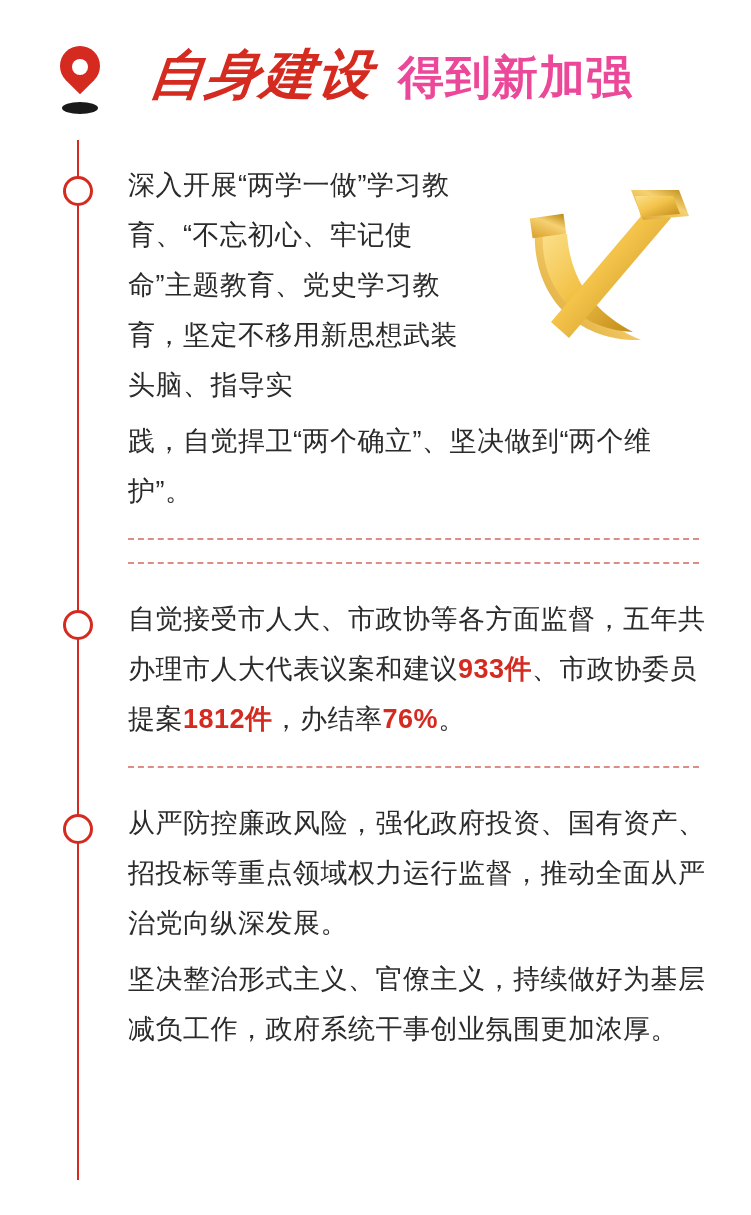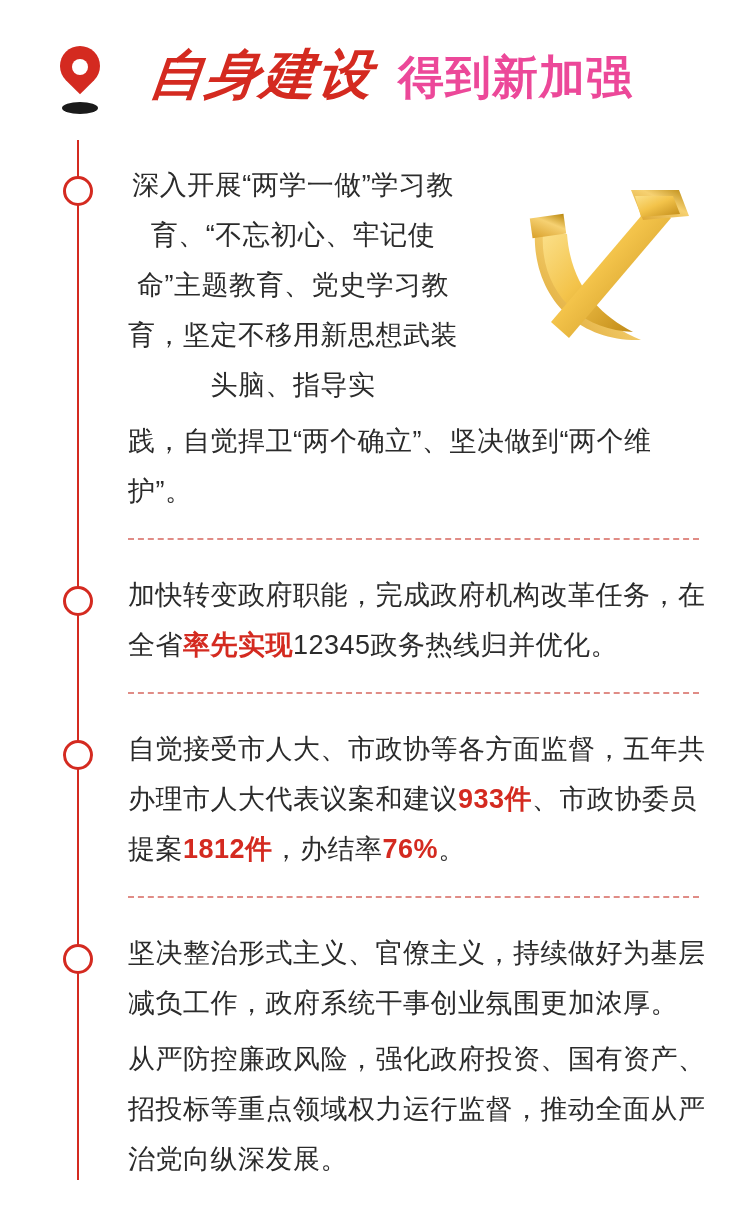--- a/index.html
+++ b/index.html
@@ -140,21 +140,21 @@
     right: 48px;
     top: 22px;
     width: 200px;
     height: 200px;
   }
   .emblem svg { display: block; }
 
   
   #block1 { padding-top: 10px; min-height: 320px; }
   #block1 .node { top: 26px; }
-  #block1 .narrow { width: 330px; text-align: center; }
+  #block1 .narrow { width: 330px; }
   #block2 { padding-top: 8px; }
   #block2 .node { top: 24px; }
   #block3 { padding-top: 8px; }
   #block3 .node { top: 24px; }
   #block4 { padding-top: 8px; }
   #block4 .node { top: 24px; }
 </style>
 </head>
 <body>
 
@@ -205,36 +205,31 @@
         <path d="M132 24 L170 24 L177 42 L138 45 Z" fill="url(#gold)"></path>
       </svg>
     </div>
 
   <p class="para narrow"><span>深入开展“两学一做”学习教育、“不忘初心、牢记使命”主题教育、党史学习教育，坚定不移用新思想武装头脑、指导实</span></p>
       <p class="para"><span>践，自觉捍卫“两个确立”、坚决做到“两个维护”。</span></p>
     </div>
 
   <div class="divider"></div>
 
-  <div class="block" id="block2">
-    <div class="node"></div>
-
-  <p class="para"><span>加快转变政府职能，完成政府机构改革任务，在全省</span><span class="hl">率先实现</span><span>12345政务热线归并优化。</span></p>
-    </div>
 
   <div class="divider"></div>
 
   <div class="block" id="block3">
     <div class="node"></div>
 
   <p class="para"><span>自觉接受市人大、市政协等各方面监督，五年共办理市人大代表议案和建议</span><span class="hl">933件</span><span>、市政协委员提案</span><span class="hl">1812件</span><span>，办结率</span><span class="hl">76%</span><span>。</span></p>
     </div>
 
   <div class="divider"></div>
 
   <div class="block" id="block4">
     <div class="node"></div>
 
-  <p class="para"><span>坚决整治形式主义、官僚主义，持续做好为基层减负工作，政府系统干事创业氛围更加浓厚。</span></p>
-      <p class="para"><span>从严防控廉政风险，强化政府投资、国有资产、招投标等重点领域权力运行监督，推动全面从严治党向纵深发展。</span></p>
+  <p class="para"><span>从严防控廉政风险，强化政府投资、国有资产、招投标等重点领域权力运行监督，推动全面从严治党向纵深发展。</span></p>
+      <p class="para"><span>坚决整治形式主义、官僚主义，持续做好为基层减负工作，政府系统干事创业氛围更加浓厚。</span></p>
     </div>
 
 </div>
 
 </body></html>

